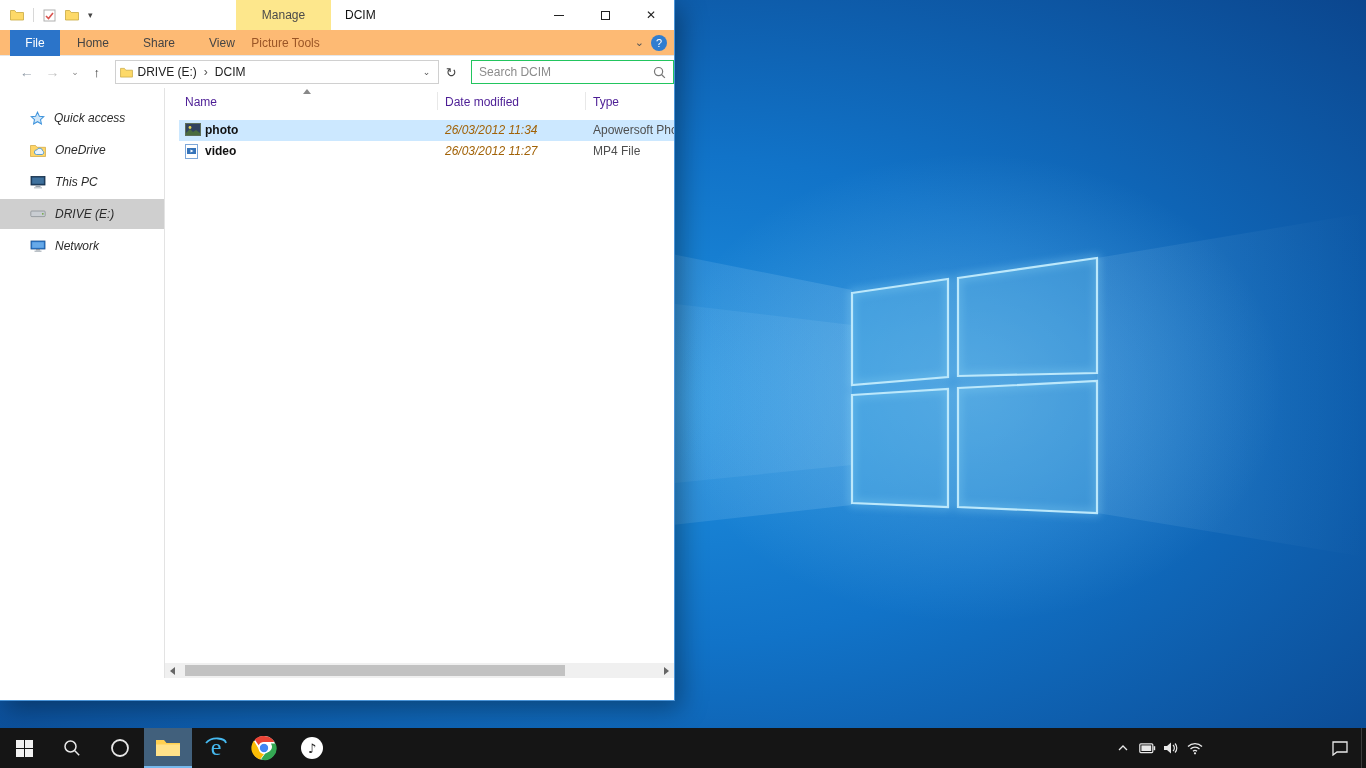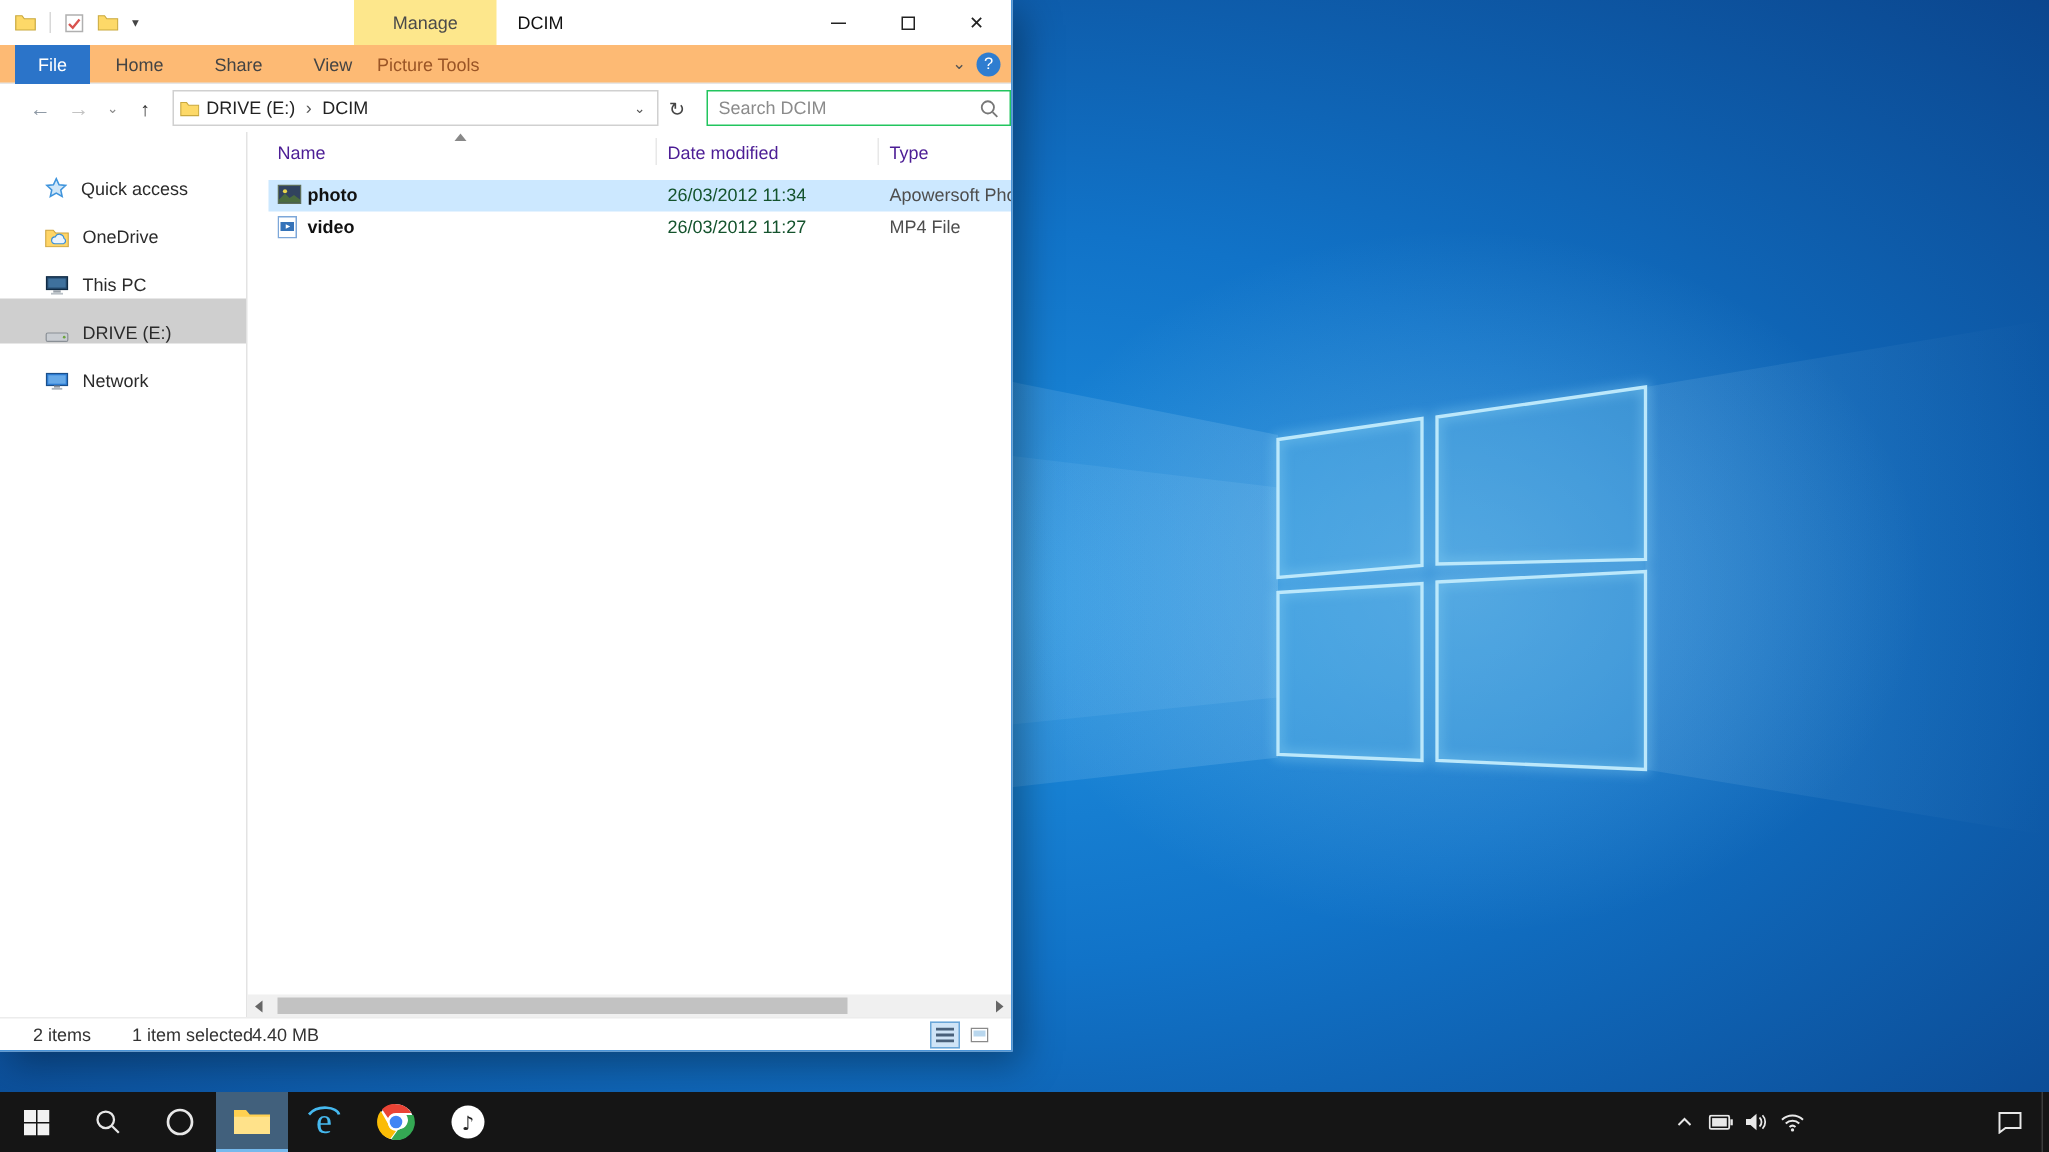--- a/index.html
+++ b/index.html
@@ -53,38 +53,38 @@
   .addr-spacer { flex:1; }
   .addr-dd { width:16px; text-align:center; font-size:9px; color:#555; }
   .refresh { width:24px; text-align:center; font-size:13px; color:#444; }
   .searchbox { margin-left:8px; width:206px; height:24px; border:1px solid #22c55e; background:#fff;
                display:flex; align-items:center; padding:0 7px; }
   .searchbox input { flex:1; border:none; outline:none; font:12px "Liberation Sans", sans-serif; color:#444; }
   .searchbox input::placeholder { color:#8b8b8b; }
 
   .body { position:absolute; top:88px; left:0; right:0; height:590px; display:flex; background:#fff; }
   .sidebar { width:165px; border-right:1px solid #e3e3e3; padding-top:15px; }
-  .sitem { height:30px; margin-bottom:2px; display:flex; align-items:flex-end; padding-left:30px; color:#2b2b2b; }
+  .sitem { height:30px; margin-bottom:2px; display:flex; align-items:center; padding-left:30px; color:#2b2b2b;font-style:italic; }
   .sitem svg { margin-right:9px; flex:none; }
   .sitem.selected { background:#cfcfcf; }
 
   .filearea { position:relative; flex:1; overflow:hidden; }
   .colh { position:absolute; top:7px; color:#4c1d95; }
   .ch-name { left:20px; } .ch-date { left:280px; } .ch-type { left:428px; }
   .col-sep { position:absolute; top:4px; width:1px; height:18px; background:#e8e8e8; }
   .cs-1 { left:272px; } .cs-2 { left:420px; }
   .sort-caret { position:absolute; left:138px; top:1px; width:0; height:0;
                 border-left:4px solid transparent; border-right:4px solid transparent;
                 border-bottom:5px solid #888; }
   .frow { position:absolute; left:14px; width:calc(100% - 14px); height:21px; }
   .frow.selected { background:#cce8ff; }
   .r0 { top:32px; } .r1 { top:53px; }
   .ficon { position:absolute; left:6px; top:3px; }
   .fname { position:absolute; left:26px; line-height:21px; color:#111;font-weight:bold; }
-  .fdate { position:absolute; left:266px; line-height:21px; color:#14532d; }
+  .fdate { position:absolute; left:266px; line-height:21px; color:#a16207;font-style:italic; }
   .ftype { position:absolute; left:414px; line-height:21px; color:#4e4e4e; white-space:nowrap; }
 
   .hscroll { position:absolute; left:0; right:0; top:575px; height:15px; background:#f0f0f0;
              display:flex; align-items:center; }
   .sarrow { width:15px; height:15px; display:flex; align-items:center; justify-content:center; }
   .arr-left { width:0; height:0; border-top:4px solid transparent; border-bottom:4px solid transparent;
               border-right:5px solid #666; }
   .arr-right { width:0; height:0; border-top:4px solid transparent; border-bottom:4px solid transparent;
                border-left:5px solid #666; }
   .strack { flex:1; position:relative; height:15px; }
@@ -316,40 +316,20 @@
           <span class="strack">
               <span class="sthumb"></span>
             </span>
           <span class="sarrow">
               <span class="arr-right"></span>
             </span>
         </div>
       </div>
     </div>
 
-    <div class="statusbar">
-      <span class="st st-count">2 items</span>
-      <span class="st st-sel">1 item selected</span>
-      <span class="st st-size">4.40 MB</span>
-      <span class="vtoggle vt-details">
-        <svg width="12" height="10" viewBox="0 0 12 10">
-            <g fill="#49607a">
-              <rect y="0" width="12" height="2"></rect>
-              <rect y="4" width="12" height="2"></rect>
-              <rect y="8" width="12" height="2"></rect>
-            </g>
-          </svg>
-      </span>
-      <span class="vtoggle vt-icons">
-        <svg width="12" height="10" viewBox="0 0 12 10">
-            <rect x="0.5" y="0.5" width="11" height="9" fill="none" stroke="#8a8a8a"></rect>
-            <rect x="2" y="2" width="8" height="4" fill="#b9d7ee"></rect>
-          </svg>
-      </span>
-    </div>
   </div>
 
   <div class="taskbar">
     <div class="tbtn">
       <svg width="17" height="17" viewBox="0 0 17 17">
           <g fill="#f2f2f2">
             <rect width="8" height="8"></rect>
             <rect x="9" width="8" height="8"></rect>
             <rect y="9" width="8" height="8"></rect>
             <rect x="9" y="9" width="8" height="8"></rect>

